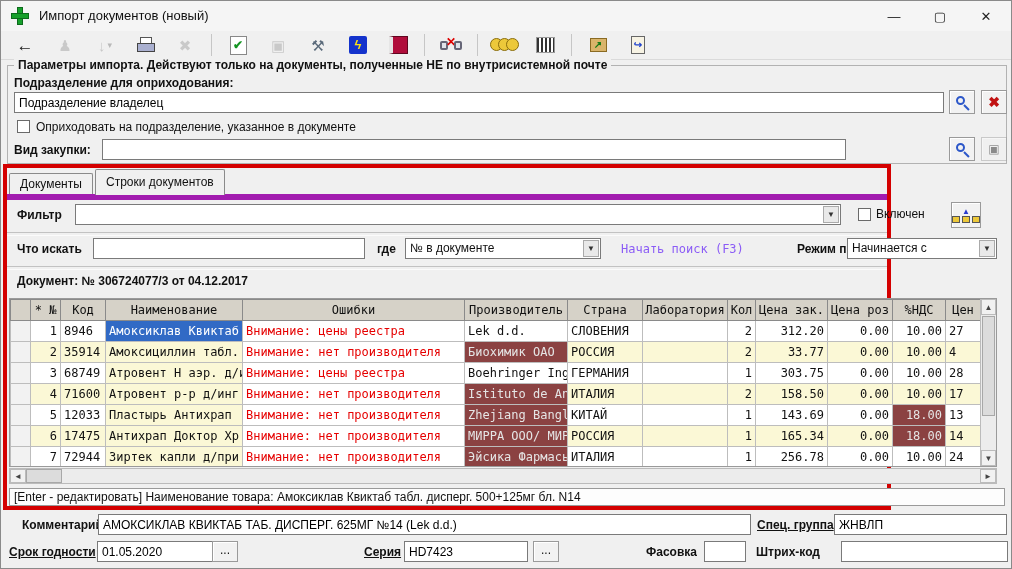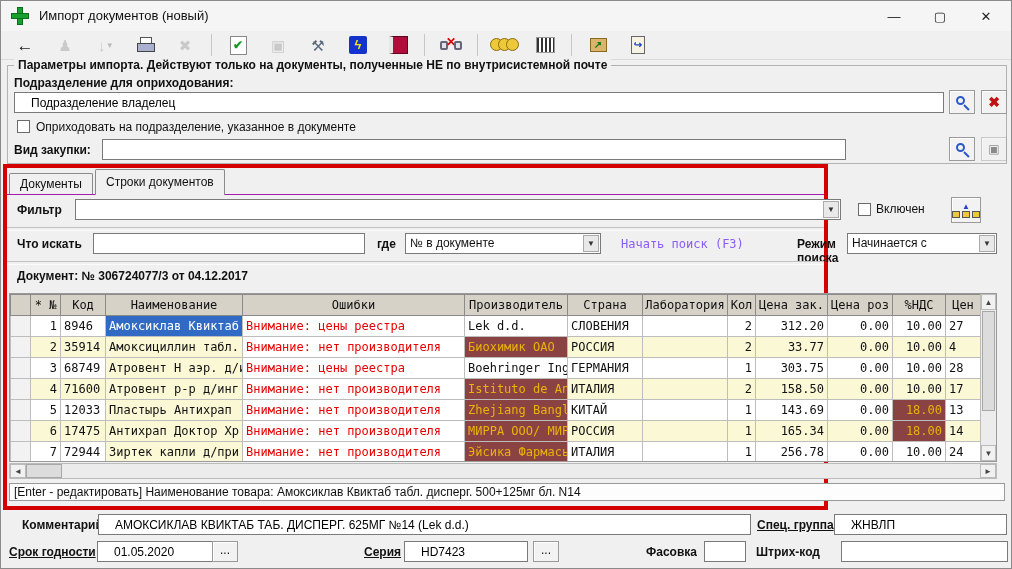--- a/index.html
+++ b/index.html
@@ -51,48 +51,48 @@
   .sh-mag:before{content:"";position:absolute;left:2px;top:2px;width:9px;height:9px;border:2px solid #2c57c9;border-radius:50%;box-sizing:border-box}
   .sh-mag:after{content:"";position:absolute;left:10px;top:10px;width:7px;height:2px;background:#2c57c9;transform:rotate(45deg);transform-origin:left center}
   .sh-org{display:inline-flex;flex-direction:column;align-items:center;gap:1px}
   .sh-org .up{color:#2a3bd0;font-size:8px;line-height:7px}
   .sh-org .row{display:flex;gap:2px}
   .sh-org .row b{width:6px;height:5px;background:#ecc83a;border:1px solid #555}
 
   
   .grp{position:absolute;left:6px;top:64px;width:1000px;height:99px;border:1px solid #b2b2b2;box-sizing:border-box}
   .grp-title{position:absolute;left:6px;top:-8px;background:#f0f0f0;padding:0 4px;font-weight:bold;white-space:nowrap}
-  .input{background:#fff;border:1px solid #7a7a7a;box-sizing:border-box;font:12px "Liberation Sans",sans-serif;padding:1px 16px;position:absolute;outline:none}
+  .input{background:#fff;border:1px solid #7a7a7a;box-sizing:border-box;font:12px "Liberation Sans",sans-serif;padding:1px 4px;position:absolute;outline:none}
   .sqbtn{position:absolute;width:26px;height:24px;background:#f2f2f2;border:1px solid #9a9a9a;box-shadow:inset 1px 1px 0 #fff;
          display:flex;align-items:center;justify-content:center;box-sizing:border-box}
   .sqbtn.disabled{opacity:.45;filter:grayscale(1)}
   .cb{display:inline-block;width:13px;height:13px;background:#fff;border:1px solid #6a6a6a;box-sizing:border-box;vertical-align:middle}
 
   
-  .redzone{position:absolute;left:2px;top:163px;width:825px;height:346px;border:4px solid #d40000;box-sizing:border-box;background:#f0f0f0}
+  .redzone{position:absolute;left:2px;top:163px;width:888px;height:346px;border:4px solid #d40000;box-sizing:border-box;background:#f0f0f0}
   .tab{position:absolute;border:1px solid #8a8a8a;border-bottom:none;background:#f0f0f0;padding:0 10px;border-radius:2px 2px 0 0;white-space:nowrap}
   .tab.inactive{left:2px;top:5px;height:21px;line-height:21px}
   .tab.active{left:88px;top:1px;height:25px;line-height:25px;z-index:2}
-  .tabpanel{position:absolute;left:0;top:26px;right:0;bottom:0;border-top:1px solid #a21caf;background:#f0f0f0}
+  .tabpanel{position:absolute;left:0;top:26px;right:0;bottom:0;border-top:6px solid #a21caf;background:#f0f0f0}
   .hr{position:absolute;left:0;right:0;height:2px;border-top:1px solid #c2c2c2;border-bottom:1px solid #fbfbfb}
   .combo{position:absolute;background:#fff;border:1px solid #7a7a7a;box-sizing:border-box;height:21px}
   .combo .cval{position:absolute;left:4px;top:2px;right:20px;white-space:nowrap;overflow:hidden}
   .combo .cbtn{position:absolute;right:1px;top:1px;bottom:1px;width:16px;background:#e9e9e9;border:1px solid #aaa;
                display:flex;align-items:center;justify-content:center;font-size:8px;color:#333;box-sizing:border-box}
   .disabled-text{color:#8b5cf6}
 
   
   .tbl-wrap{position:absolute;left:2px;top:98px;width:988px;height:169px;background:#fff;border:1px solid #9a9a9a;box-sizing:border-box;overflow:hidden}
   table.grid{border-collapse:collapse;table-layout:fixed;width:970px;font:12px "DejaVu Sans Mono","Liberation Mono",monospace}
   table.grid th{background:#d6d2c8;border:1px solid #8a8a8a;height:20px;font-weight:normal;padding:0 2px;white-space:nowrap;overflow:hidden;text-align:center}
   table.grid td{border-right:1px solid #bdbdbd;border-bottom:1px solid #bdbdbd;height:20px;padding:0 3px;white-space:nowrap;overflow:hidden;background:#fff}
   table.grid tr.even td{background:#fbf8d6}
   table.grid td.name{background:#fbf8d6}
   table.grid td.err{color:#e60000;background:#fff !important}
-  table.grid td.dark{background:#8b4242 !important;color:#eab308}
+  table.grid td.dark{background:#8b4242 !important;color:#e5e5e5}
   table.grid td.selname{background:#316ac5 !important;color:#fff}
   table.grid td.r{text-align:right}
   table.grid td.c-sel{background:#f2f2f2 !important;border:1px solid #bdbdbd}
   .vscroll{position:absolute;right:0;top:0;width:16px;height:167px;background:#ececec;border-left:1px solid #bbb;box-sizing:border-box}
   .sarr{height:16px;display:flex;align-items:center;justify-content:center;font-size:8px;color:#444;background:#f1f1f1;border:1px solid #bbb;box-sizing:border-box}
   .sarr.h{width:16px;height:100%}
   .vthumb{position:absolute;left:1px;top:17px;width:13px;height:100px;background:#dcdcdc;border:1px solid #a8a8a8;box-sizing:border-box}
   .hscroll{position:absolute;left:2px;top:268px;width:988px;height:16px;background:#ececec;border:1px solid #bbb;box-sizing:border-box;display:flex}
   .htrack{flex:1;position:relative}
   .hthumb{position:absolute;left:0;top:0;width:36px;height:100%;background:#dcdcdc;border:1px solid #a8a8a8;box-sizing:border-box}

